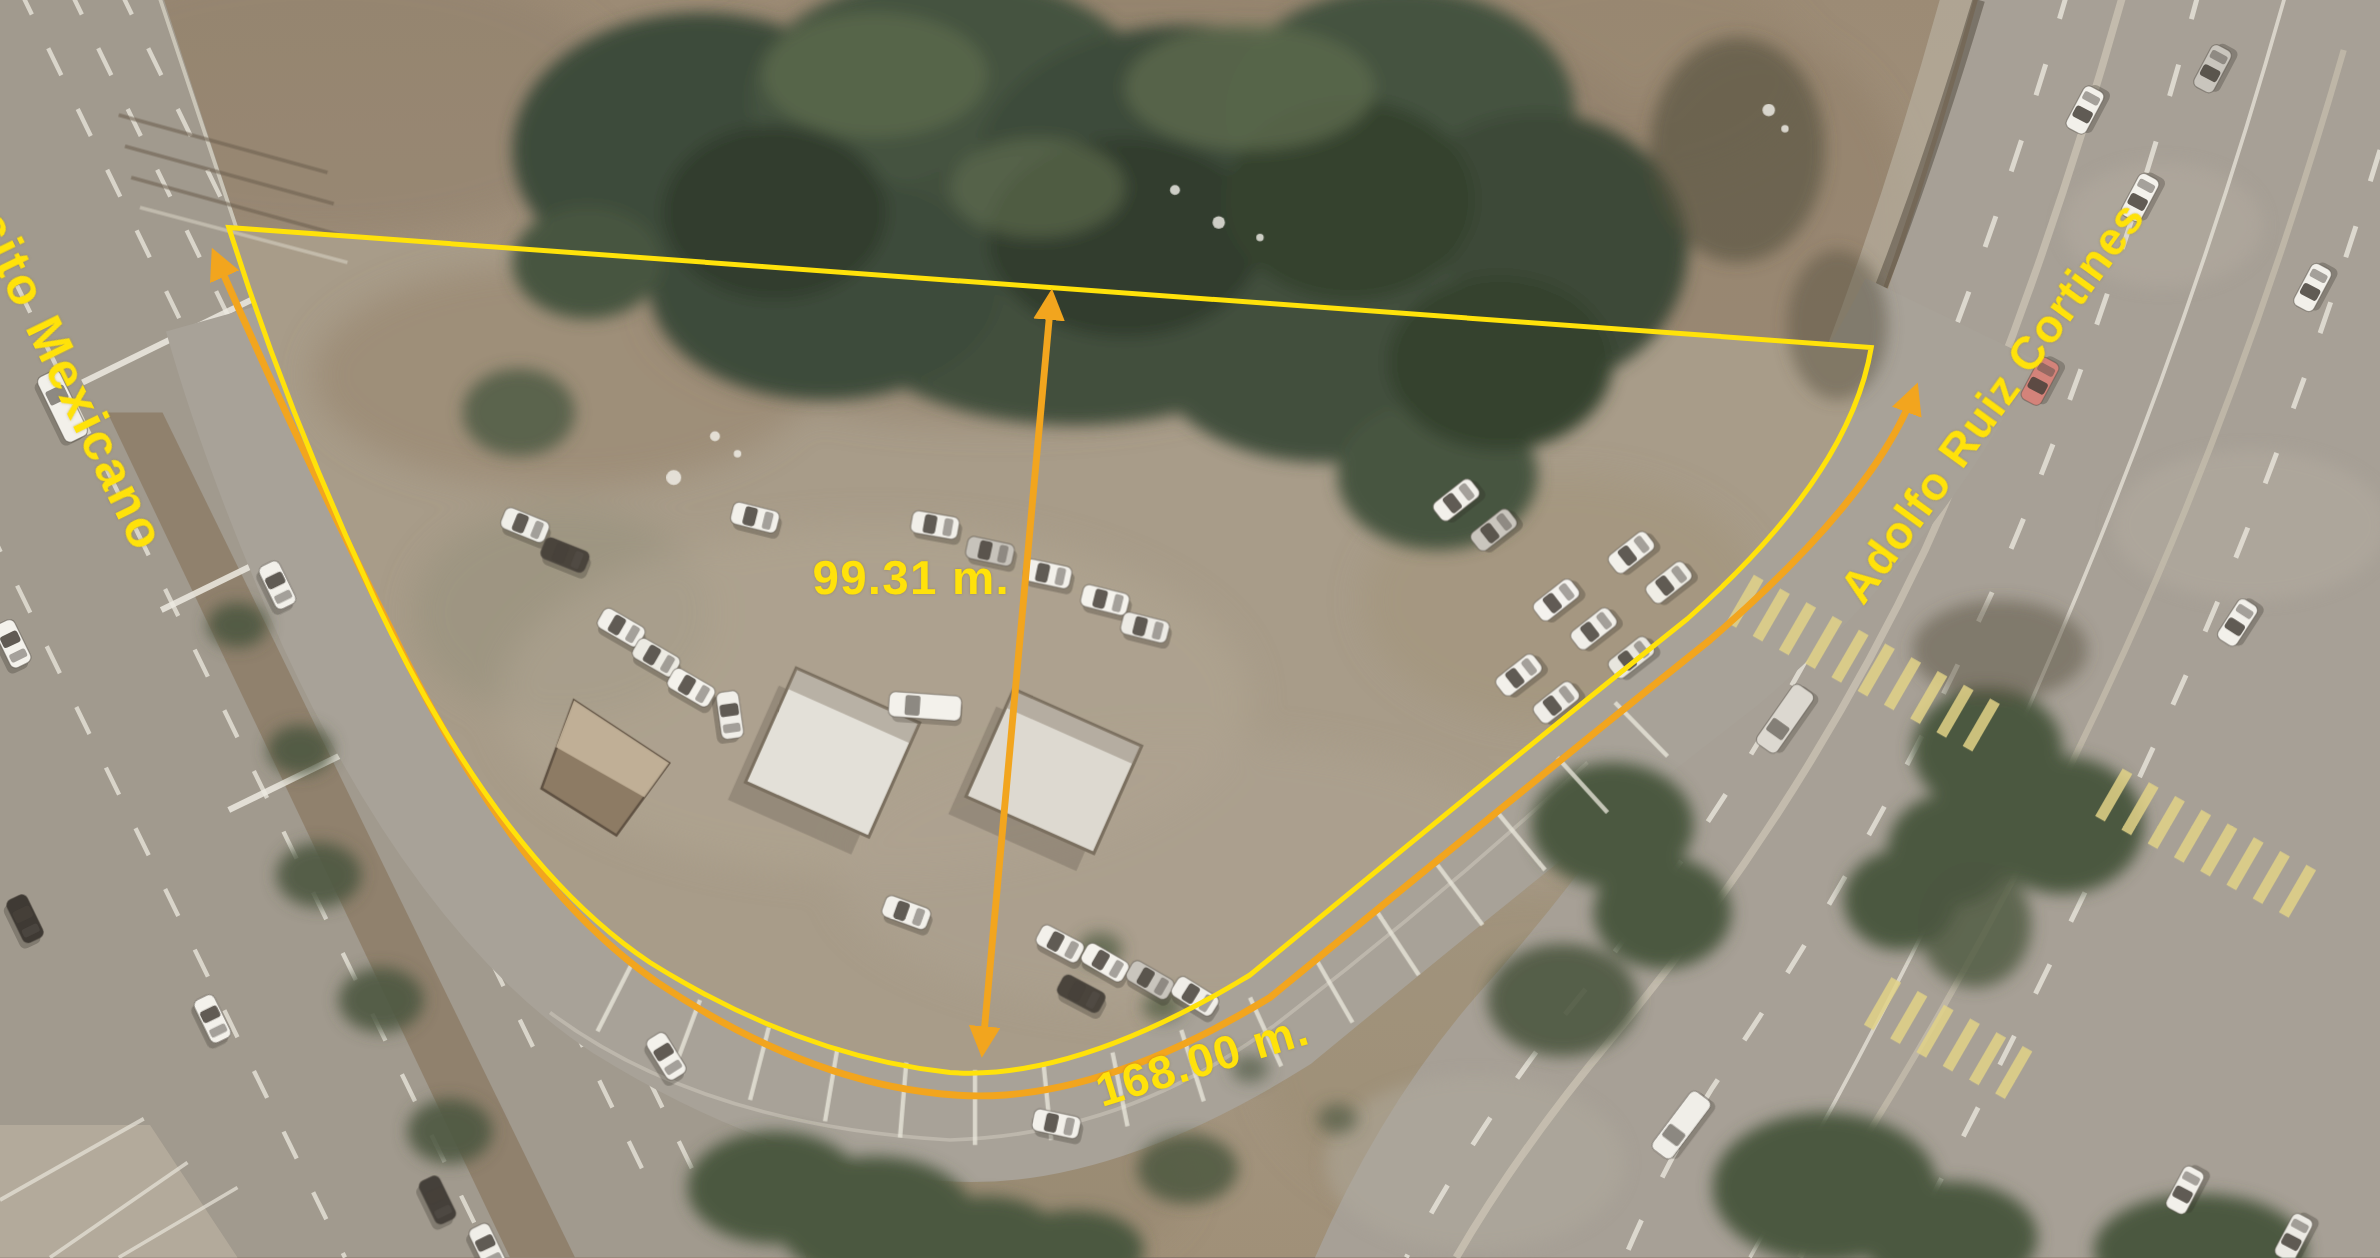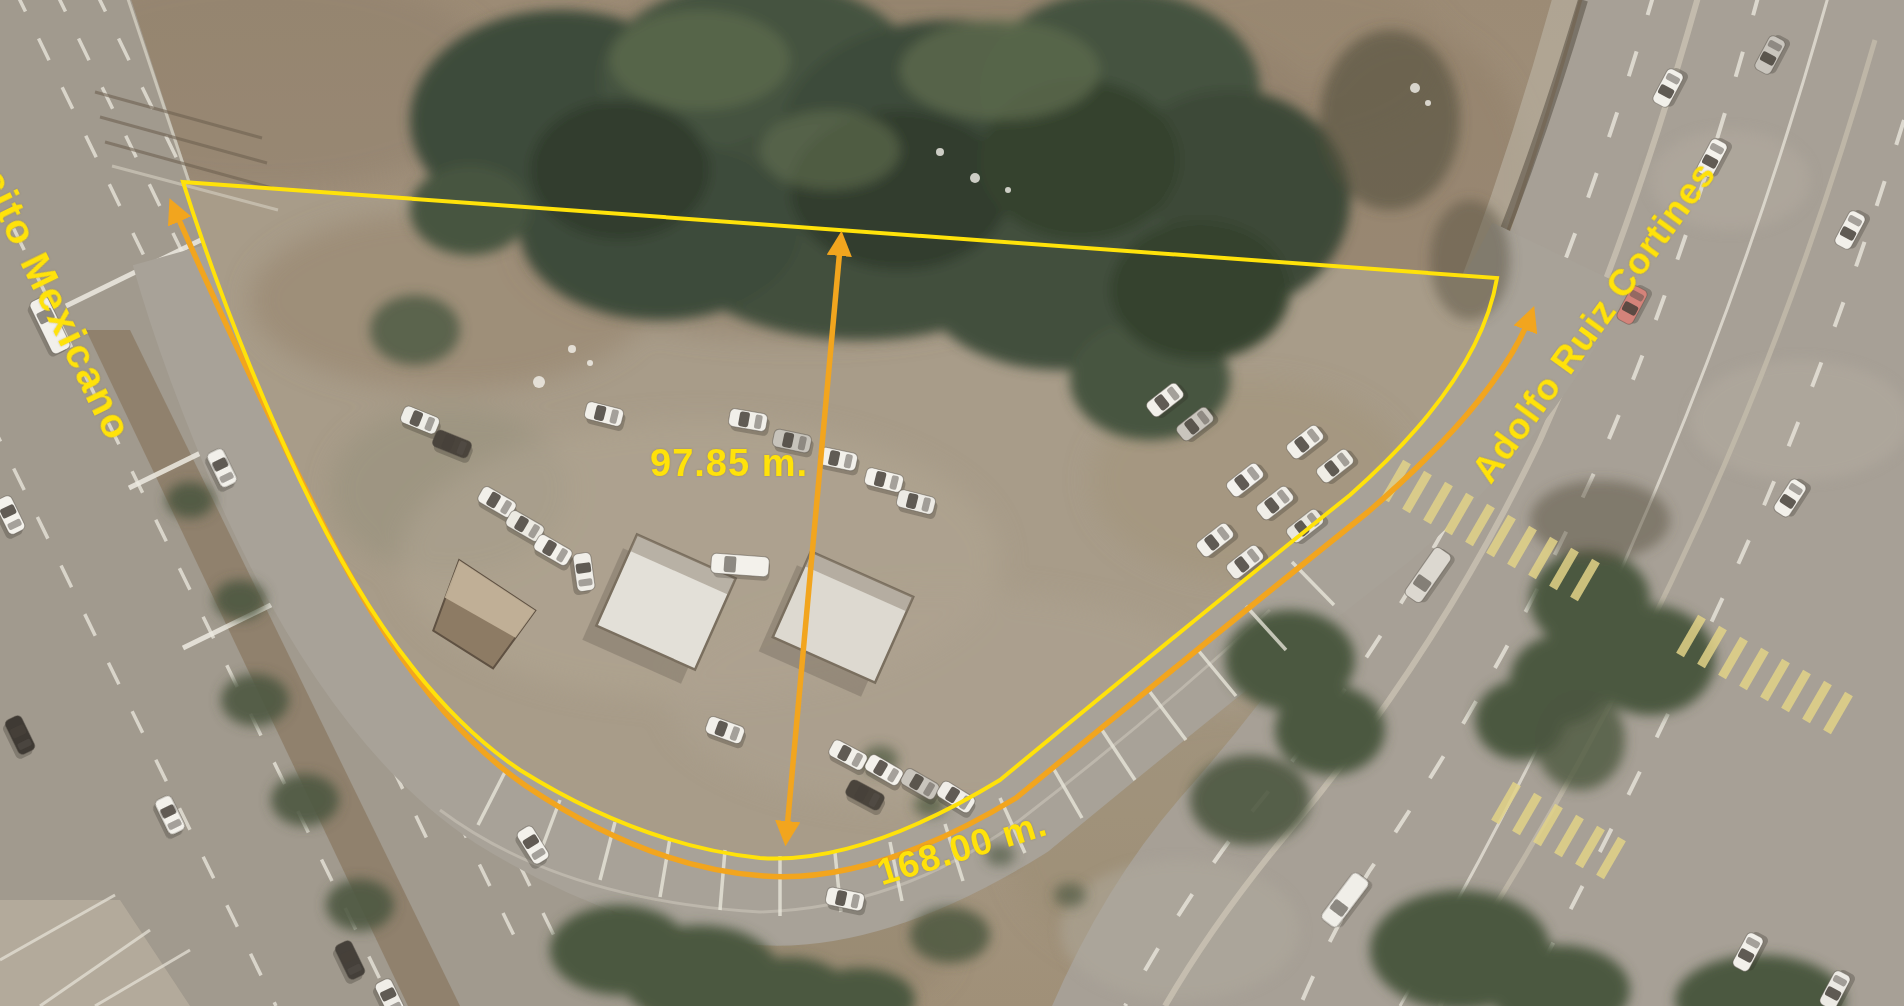--- a/index.html
+++ b/index.html
@@ -320,15 +320,15 @@
 
   <path d="M 172 204 Q 243 366 312 502 Q 410 706 526 786 Q 648 868 764 876 Q 874 884 1016 798 Q 1218 632 1368 512 Q 1500 398 1532 312" fill="none" stroke="#f2a51e" stroke-width="5.5" marker-start="url(#arrowO)" marker-end="url(#arrowO)"></path>
 
   <path d="M 183 182 L 1497 278 Q 1480 380 1350 495 Q 1200 615 1000 780 Q 860 865 760 858 Q 640 845 520 770 Q 400 690 300 480 Q 230 330 183 182 Z" fill="none" stroke="#ffe20a" stroke-width="4"></path>
 
   <line x1="841" y1="237" x2="786" y2="840" stroke="#f2a51e" stroke-width="5.5" marker-start="url(#arrowO)" marker-end="url(#arrowO)"></line>
 </svg>
 
 <div class="lbl" id="label-street-left">Ejército Mexicano</div>
 <div class="lbl" id="label-street-right">Adolfo Ruiz Cortines</div>
-<div class="lbl" id="label-53">97.85 m.</div>
+<div class="lbl" id="label-53">99.31 m.</div>
 <div class="lbl" id="label-168">168.00 m.</div>
 </div>
 
 </body></html>

